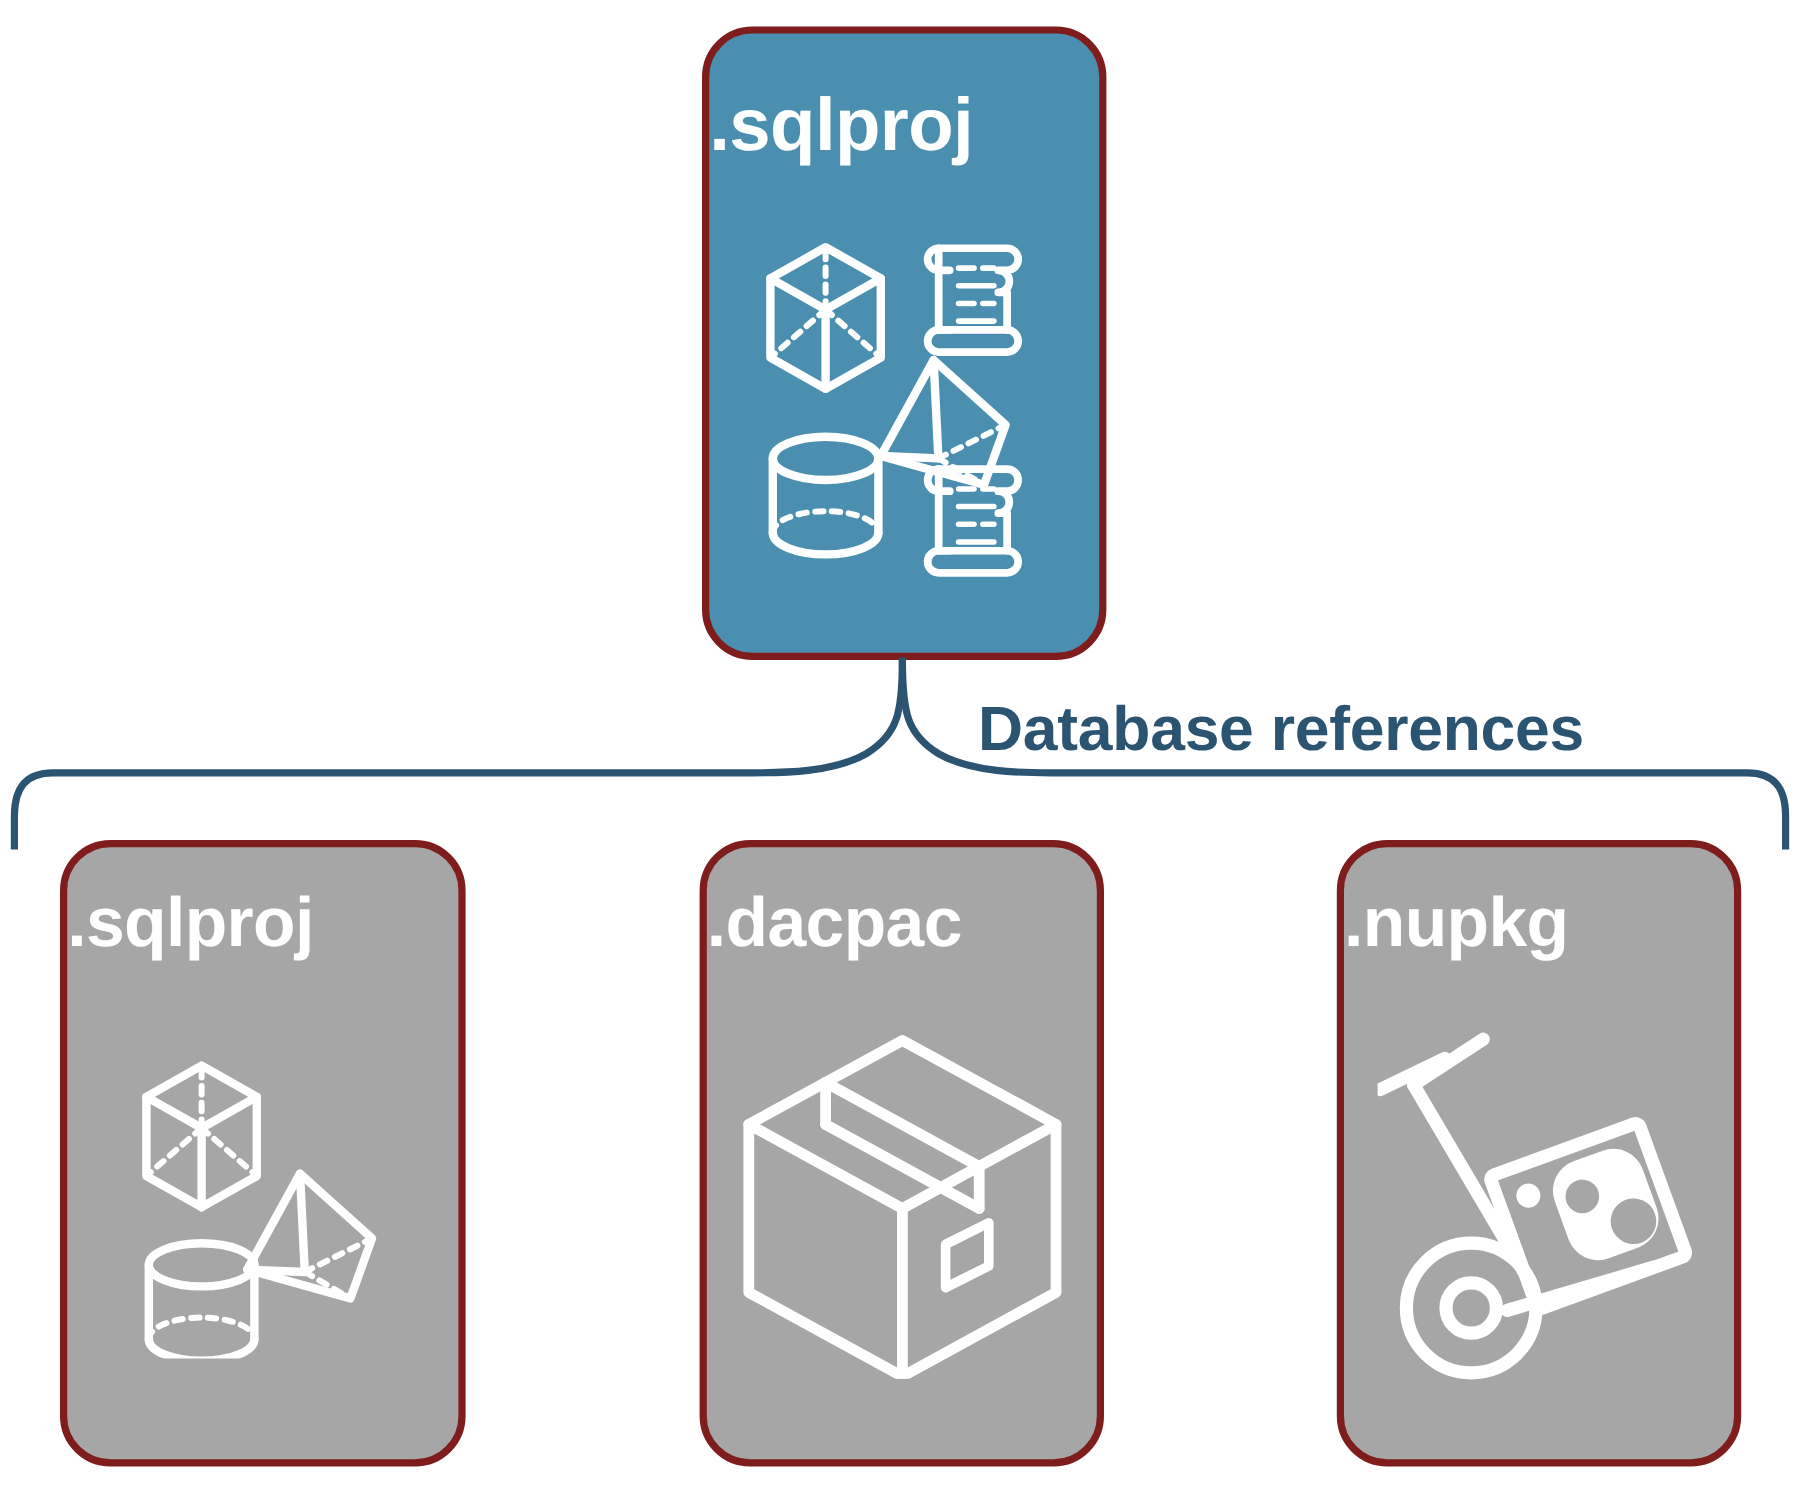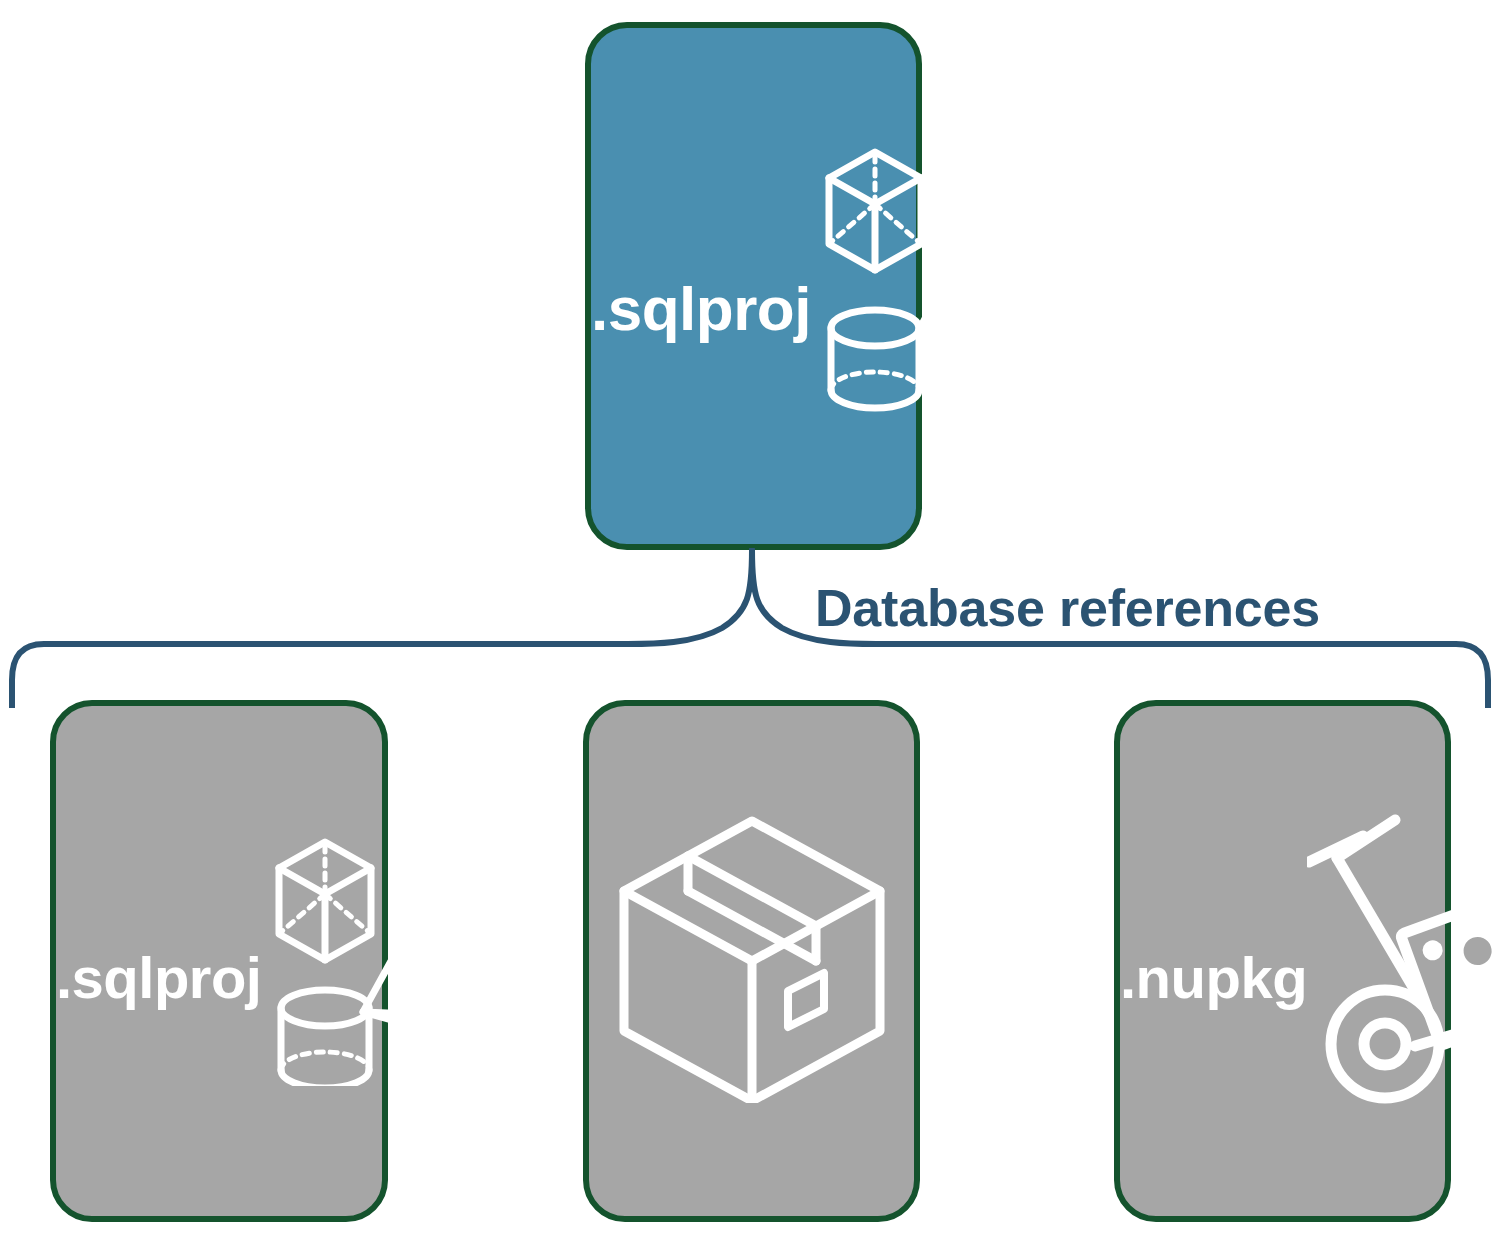--- a/index.html
+++ b/index.html
@@ -15,25 +15,24 @@
     width: 1500px;
     height: 1250px;
     background: #ffffff;
     overflow: hidden;
   }
 
   
   .card {
     position: absolute;
     box-sizing: border-box;
-    border: 6px solid #14532d;
+    border: 6px solid #7f1d1d;
     border-radius: 42px;
     display: flex;
-    flex-direction: row;
-    align-items: center;
+    flex-direction: column;
   }
   .card.primary {
     background: #4a8fb0;
   }
   .card.secondary {
     background: #a6a6a6;
   }
   .card-title {
     color: #ffffff;
     font-weight: bold;
@@ -209,20 +208,21 @@
             <line x1="90" y1="24" x2="90" y2="86"></line>
             <path d="M2,86 a44,18 0 0 0 88,0"></path>
             <path d="M2,86 a44,18 0 0 1 88,0" stroke-dasharray="7 7" stroke-width="5"></path>
           </g>
         </g>
       </svg>
     </div>
   </div>
 
   <div class="card secondary" id="card-dacpac">
+    <div class="card-title">.dacpac</div>
     <div class="icon-area">
       <svg width="280" height="290" viewBox="0 0 280 290" style="margin-top:-6px;">
         <g fill="none" stroke="#ffffff" stroke-width="9" stroke-linecap="round" stroke-linejoin="round">
 
           <polyline points="12,78 140,8 268,78 268,218 140,288 12,218 12,78"></polyline>
 
           <polyline points="12,78 140,148 268,78"></polyline>
           <line x1="140" y1="148" x2="140" y2="288"></line>
 
           <line x1="76" y1="43" x2="204" y2="113"></line>

